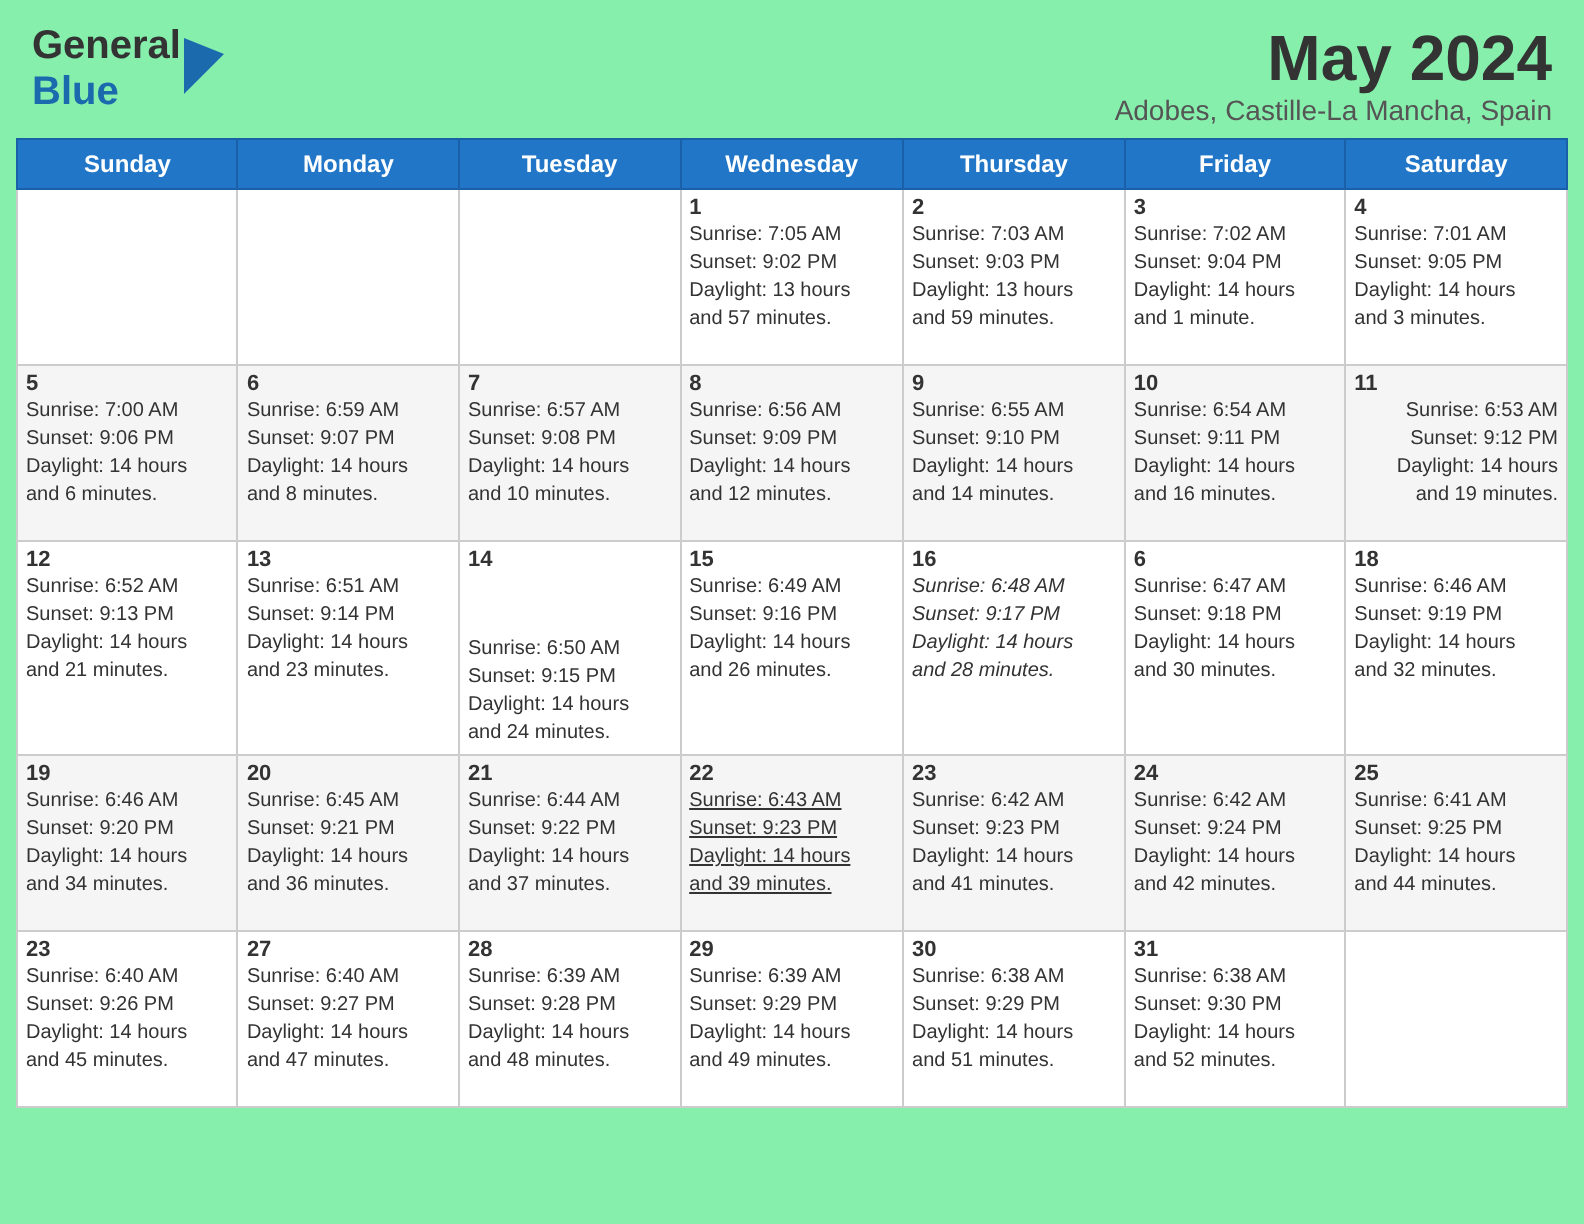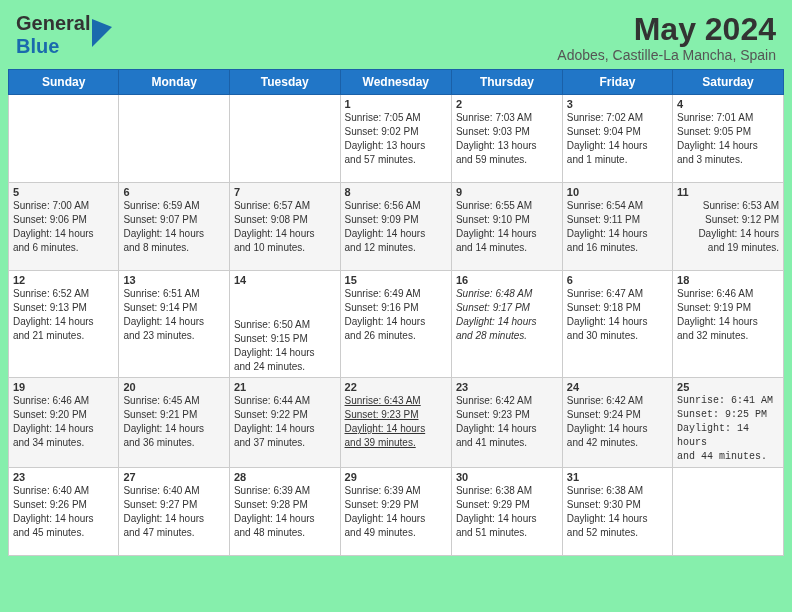--- a/index.html
+++ b/index.html
@@ -254,21 +254,21 @@
           </td>
           <td>
             <div class="day-number">24</div>
             <div class="day-info" style="white-space: pre-line;">Sunrise: 6:42 AM
 Sunset: 9:24 PM
 Daylight: 14 hours
 and 42 minutes.</div>
           </td>
           <td>
             <div class="day-number">25</div>
-            <div class="day-info" style="white-space: pre-line; font-family: Liberation Mono, monospace;">Sunrise: 6:41 AM
+            <div class="day-info" style="white-space: pre-line;">Sunrise: 6:41 AM
 Sunset: 9:25 PM
 Daylight: 14 hours
 and 44 minutes.</div>
           </td>
         </tr>
         <tr>
           <td>
             <div class="day-number">23</div>
             <div class="day-info" style="white-space: pre-line;">Sunrise: 6:40 AM
 Sunset: 9:26 PM

